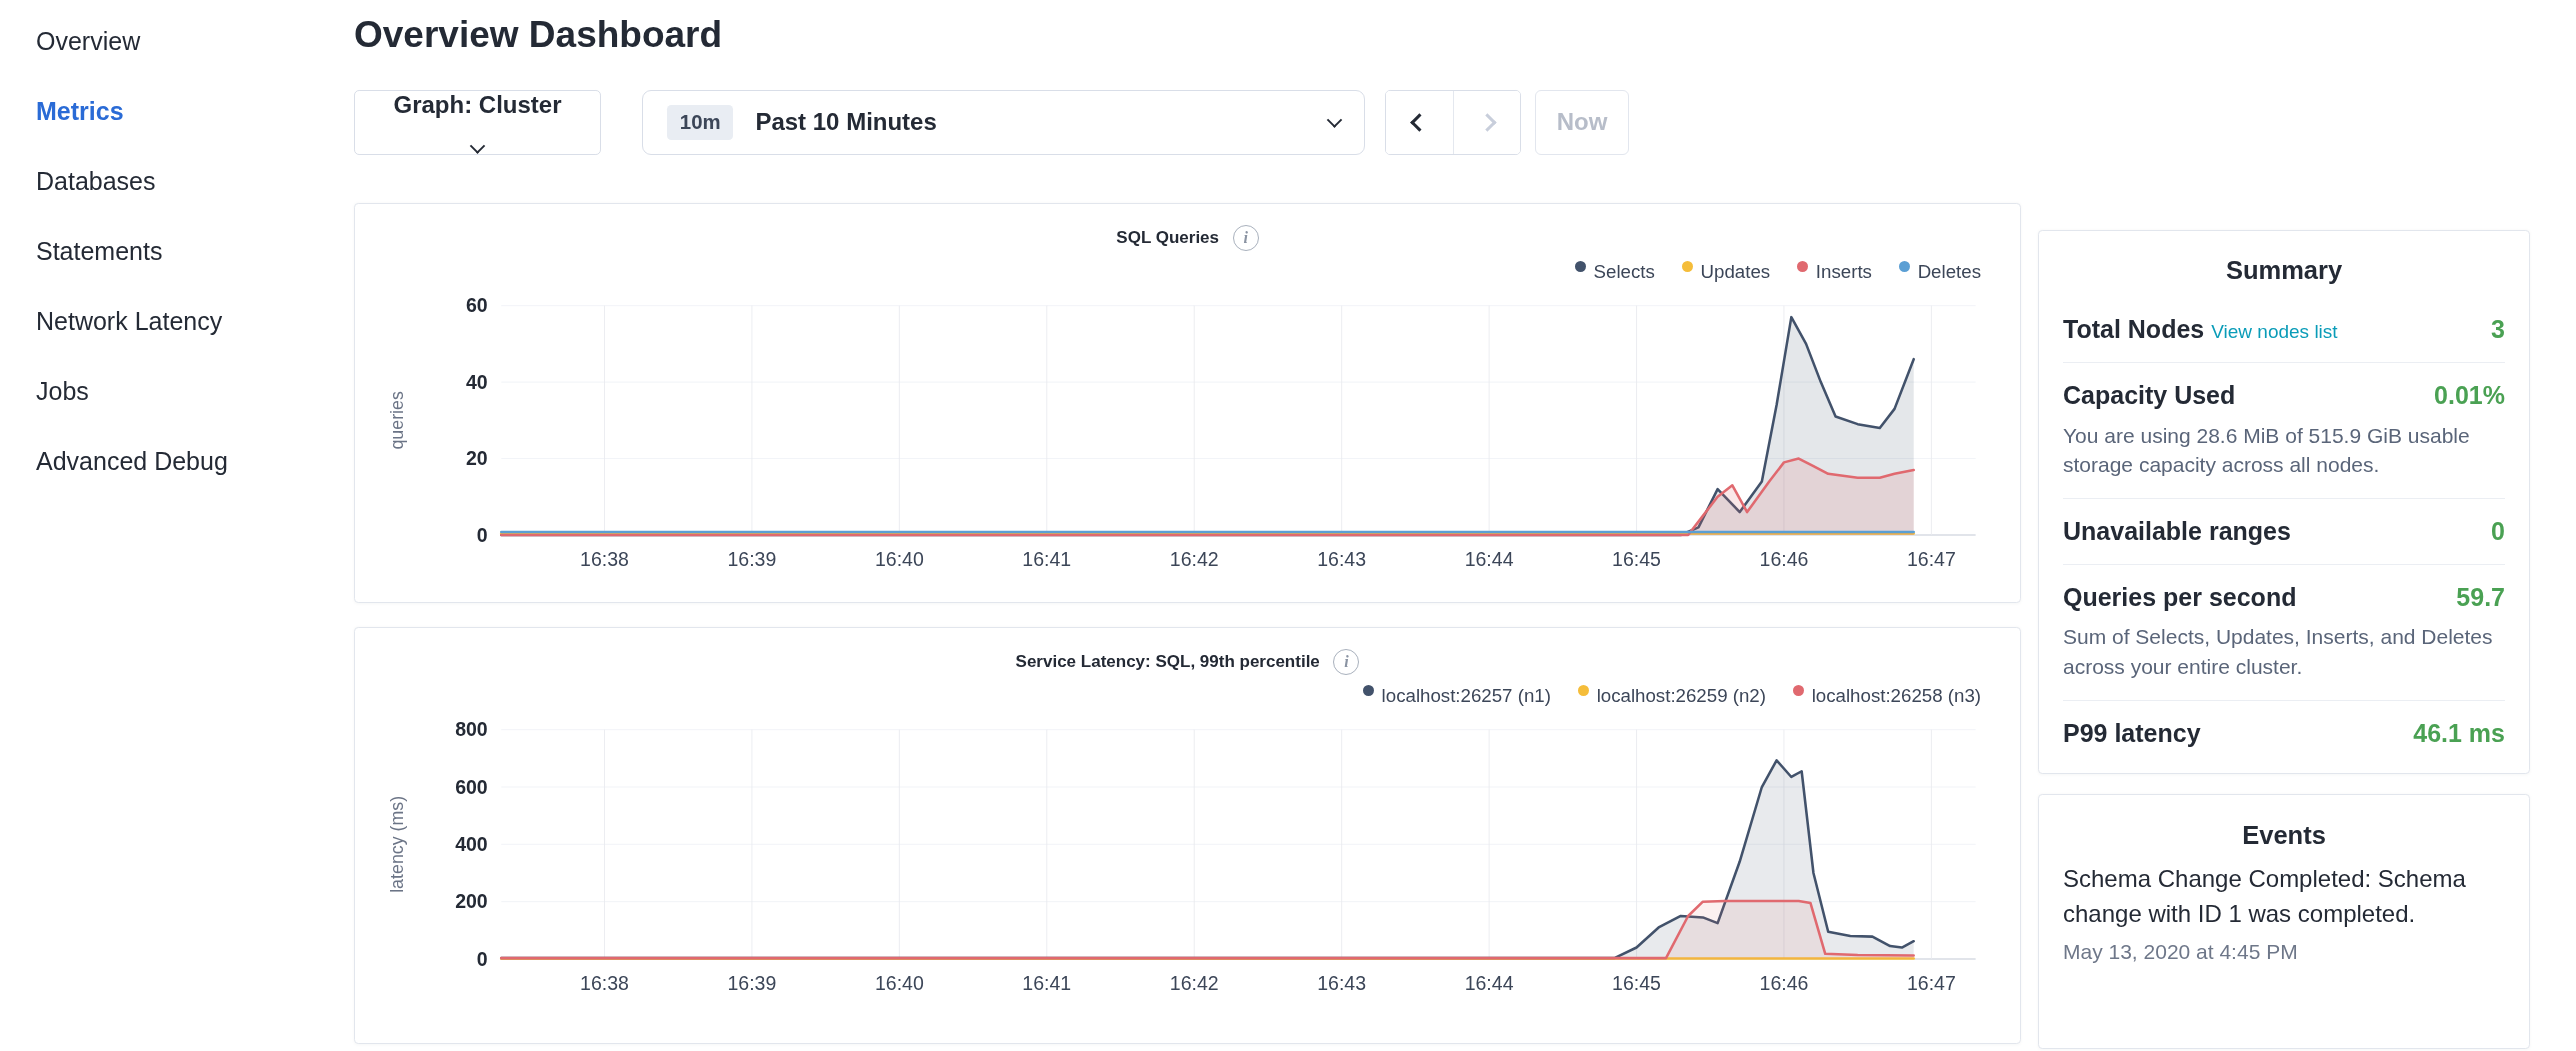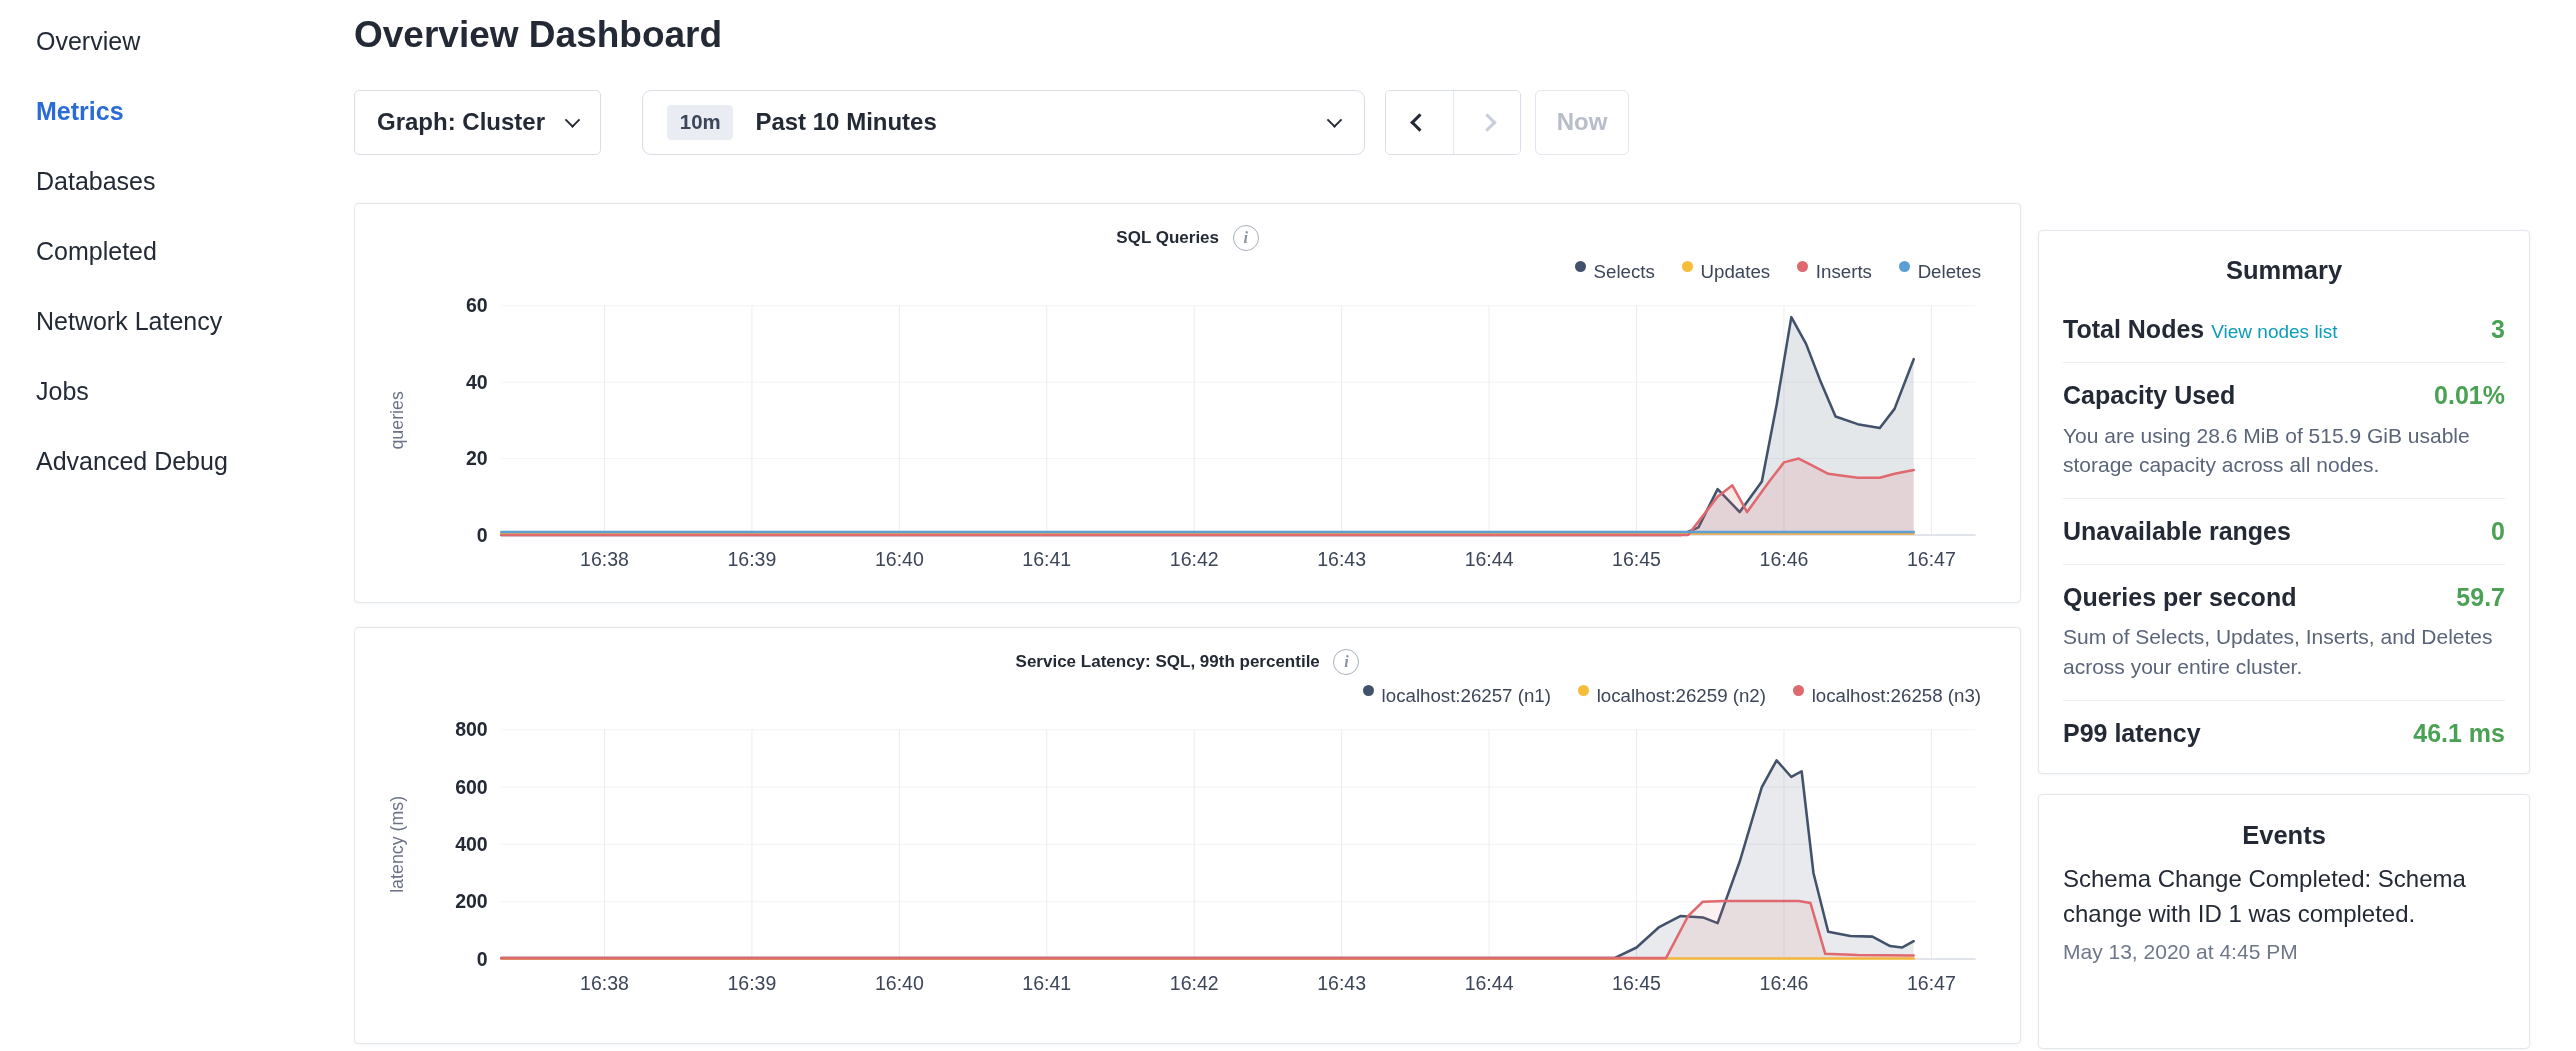--- a/index.html
+++ b/index.html
@@ -24,21 +24,21 @@
   h1.page-title { margin:13.6px 0 0; font-size:37px; font-weight:600; color:#242a35; }
 
   .controls { display:flex; align-items:center; margin-top:34px; height:65px; }
   .dropdown {
     display:flex; align-items:center; justify-content:space-between; gap:18.7px;
     height:65px; padding:0 22px; background:#fff;
     border:0.9px solid #d9dee8; border-radius:5.1px;
     font-size:24px; font-weight:600; color:#242a35; cursor:pointer;
     font-family:"Liberation Sans", sans-serif;
   }
-  .dd-graph { width:247px; margin-right:41px; }
+  .dd-graph { width:247px; margin-right:41px;flex-direction:column; }
   .dd-dash  { width:319px; margin-right:77px; }
 
   .chev {
     width:11px; height:11px; flex:none;
     border-right:2.6px solid #242a35; border-bottom:2.6px solid #242a35;
     transform:rotate(45deg) translate(-1.7px,-1.7px);
   }
   .timepicker {
     display:flex; align-items:center; gap:22px;
     width:723px; height:65px; padding:0 24px;
@@ -103,21 +103,21 @@
 </style>
 </head>
 <body>
 
 <div class="app">
 
   <nav class="sidebar">
     <div class="nav-item">Overview</div>
     <div class="nav-item active">Metrics</div>
     <div class="nav-item">Databases</div>
-    <div class="nav-item">Completed</div>
+    <div class="nav-item">Statements</div>
     <div class="nav-item">Network Latency</div>
     <div class="nav-item">Jobs</div>
     <div class="nav-item">Advanced Debug</div>
   </nav>
 
   <main class="main">
     <h1 class="page-title">Overview Dashboard</h1>
 
     <div class="controls">
       <button class="dropdown dd-graph">

